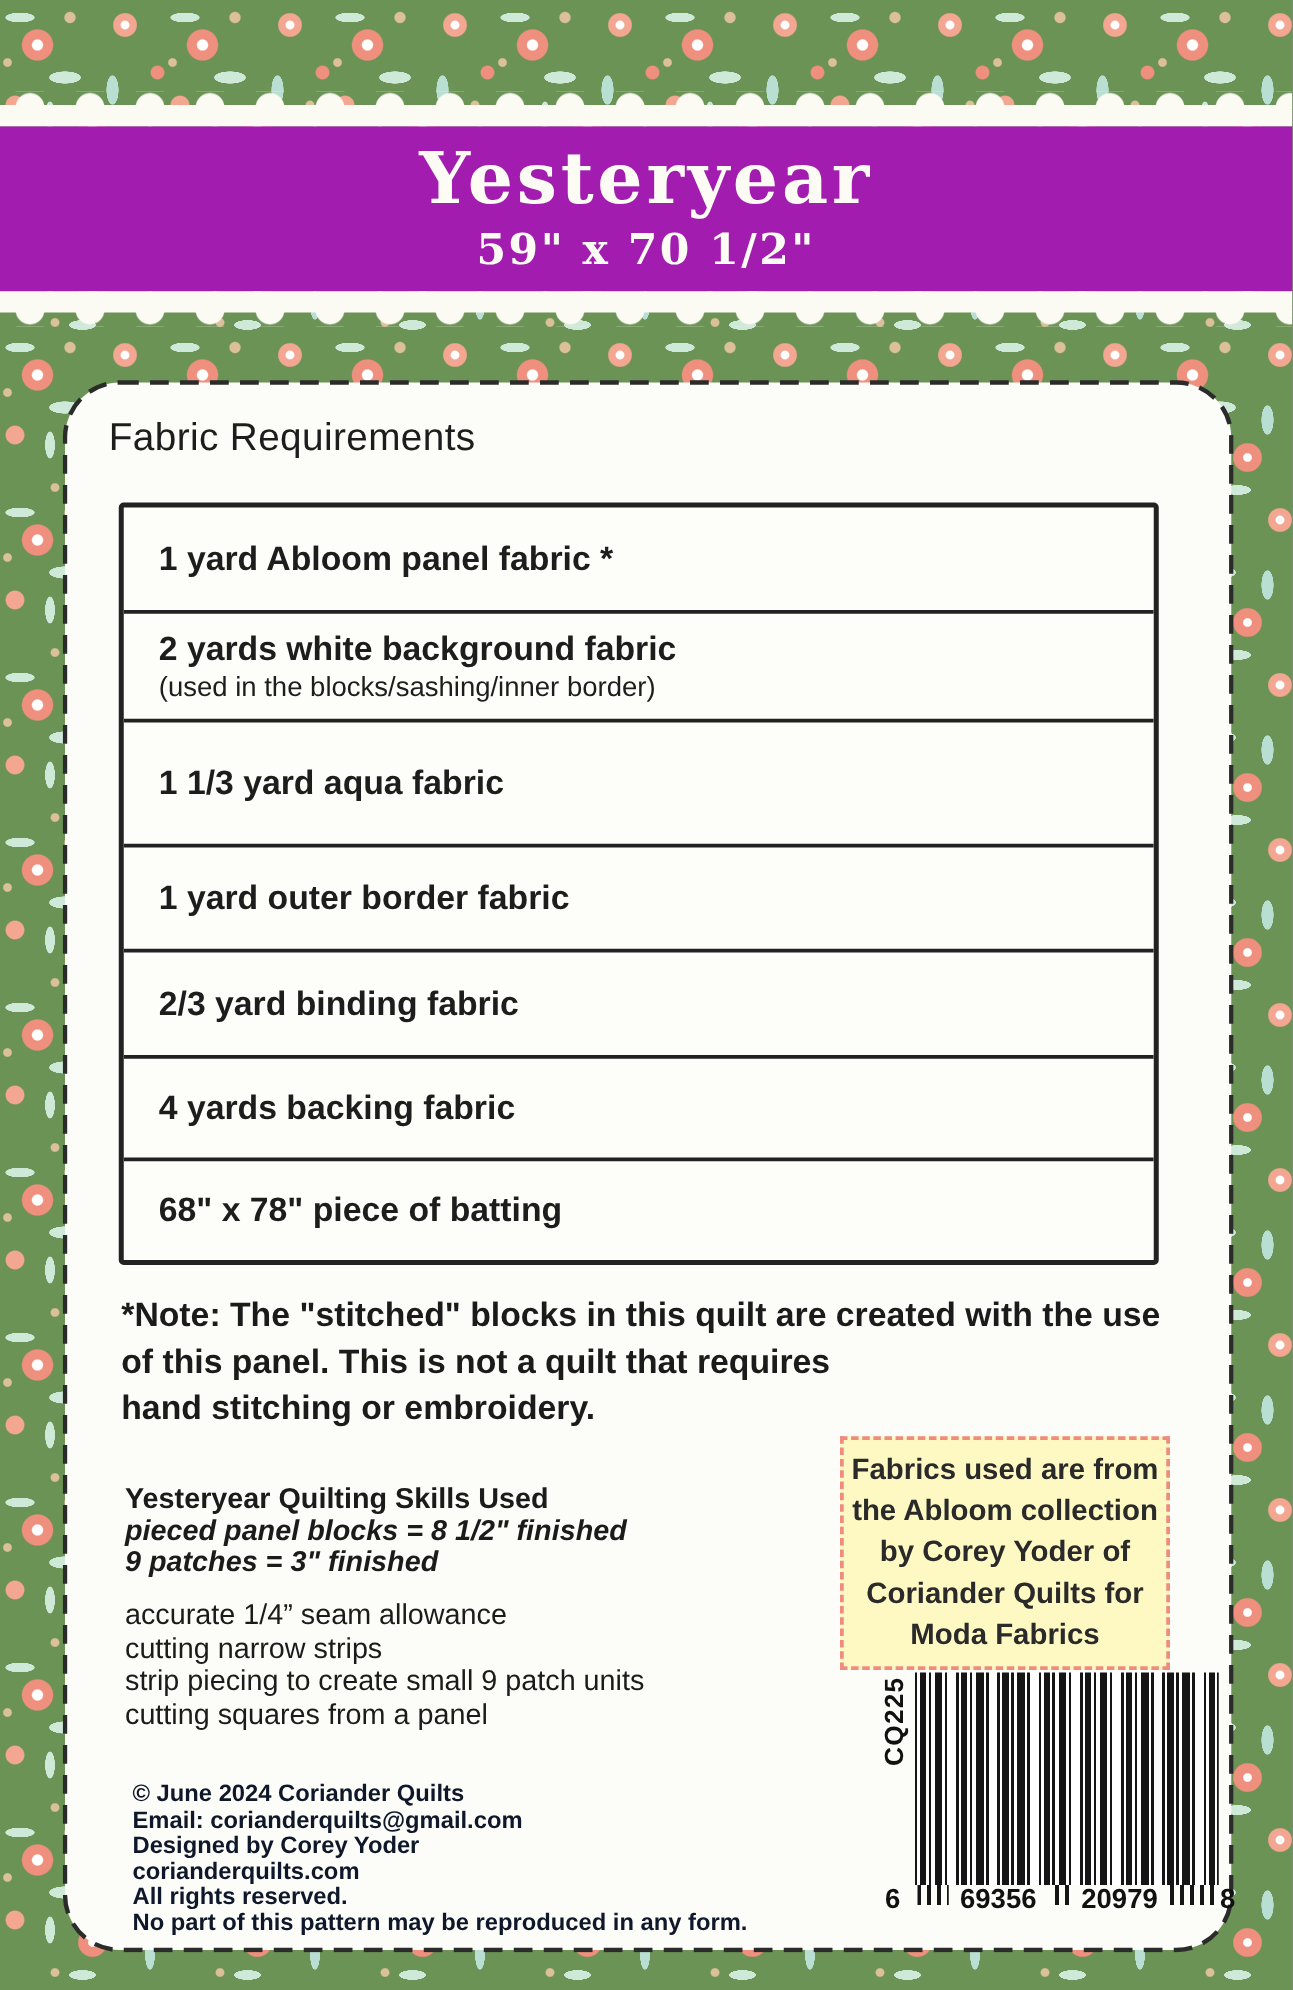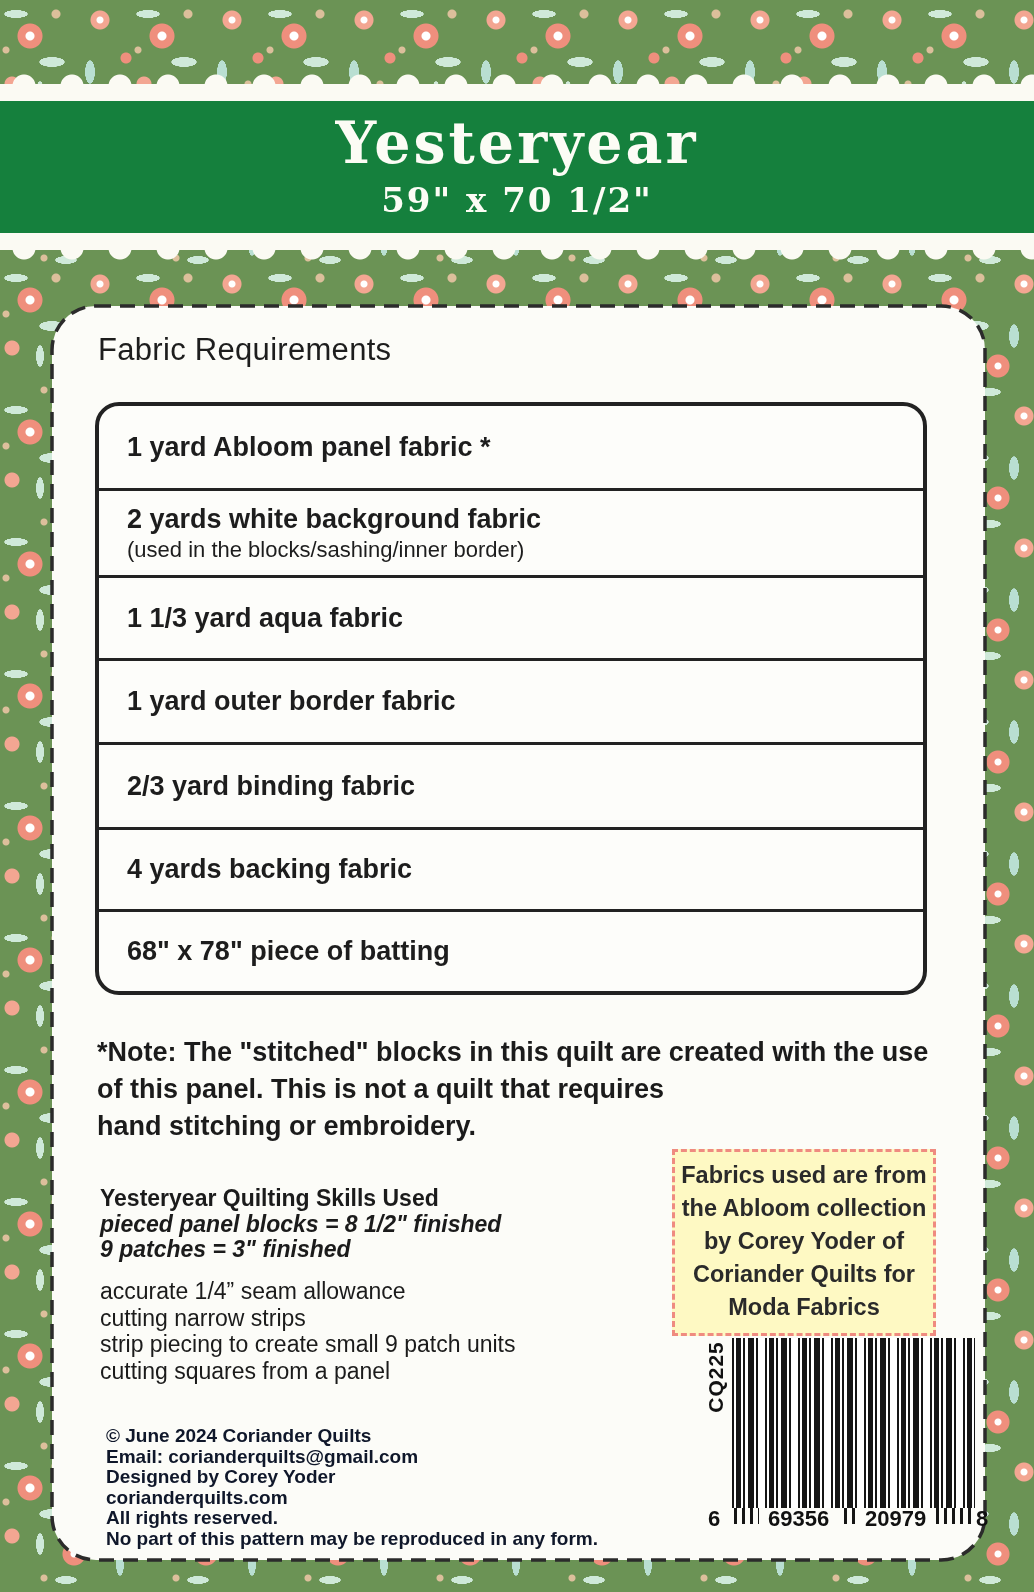--- a/index.html
+++ b/index.html
@@ -47,50 +47,50 @@
   }
   .scallop-strip.bottom { top:233px; height:17px; }
   .scallop-strip.bottom::after {
     content:""; position:absolute; left:0; right:0; bottom:-11px; height:12px;
     background-image:radial-gradient(circle 12px at 24px -1px, #fbfaf3 0, #fbfaf3 11px, rgba(251,250,243,0) 12px);
     background-size:48px 12px;
   }
 
   
   .coral-banner {
-    position:absolute; top:101px; left:0; right:0; height:132px; background:#15803d;
+    position:absolute; top:101px; left:0; right:0; height:132px; background:#a21caf;
     display:flex; flex-direction:column; align-items:center; justify-content:center; z-index:1;
   }
   .title {
     font-family:"DejaVu Serif", serif; font-weight:700; font-size:57px; line-height:1;
     color:#fcfcf5; letter-spacing:3px;
   }
   .subtitle {
     font-family:"DejaVu Serif", serif; font-weight:700; font-size:34px;
     color:#fcfcf5; letter-spacing:2px; margin-top:9px;
   }
 
   
   .panel { position:absolute; left:50px; top:304px; width:937px; height:1258px; z-index:3; }
   .panel-border { position:absolute; left:0; top:0; }
 
   .fr-heading {
-    position:absolute; left:48px; top:28px;
+    position:absolute; left:37px; top:28px;
     font-size:31px; font-weight:500; color:#1d1d1d; letter-spacing:0.3px;
   }
 
   .req-table {
     position:absolute; left:45px; top:98px; width:832px;
-    border:4px solid #222222; border-radius:24px; background:#fdfdfa; overflow:hidden;
+    border:4px solid #222222; border-radius:4px; background:#fdfdfa; overflow:hidden;
   }
   .row { display:flex; flex-direction:column; justify-content:center; padding-left:28px; border-top:3px solid #222222; }
   .row:first-child { border-top:none; }
   .row-main { font-size:27px; font-weight:600; color:#1d1d1d; }
   .row-sub  { font-size:22px; font-weight:500; color:#1d1d1d; margin-top:2px; }
-  .r1 { height:82px; } .r2 { height:87px; } .r3 { height:83px; } .r4 { height:84px; }
+  .r1 { height:82px; } .r2 { height:87px; } .r3 { height:100px; } .r4 { height:84px; }
   .r5 { height:85px; } .r6 { height:82px; } .r7 { height:82px; }
 
   .note {
     position:absolute; left:47px; top:730px; width:852px;
     font-size:27px; font-weight:600; line-height:37px; color:#1b1b1b;
   }
   .note span { display:block; }
 
   .skills { position:absolute; left:50px; top:881px; color:#1b1b1b; }
   .skills-heading { font-size:23px; font-weight:700; line-height:27px; }

